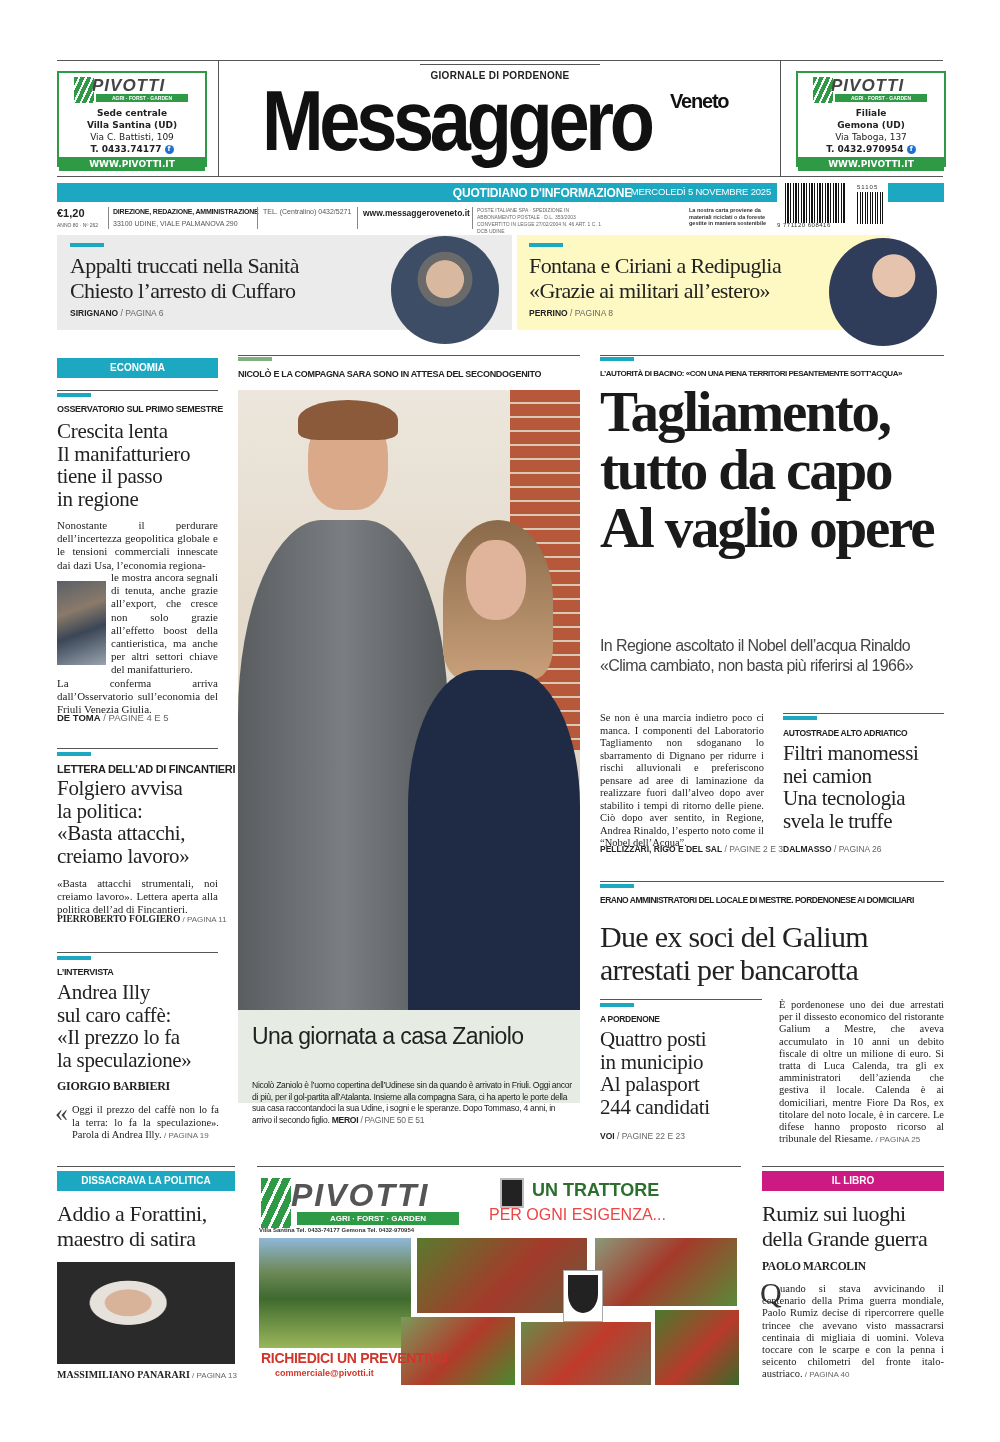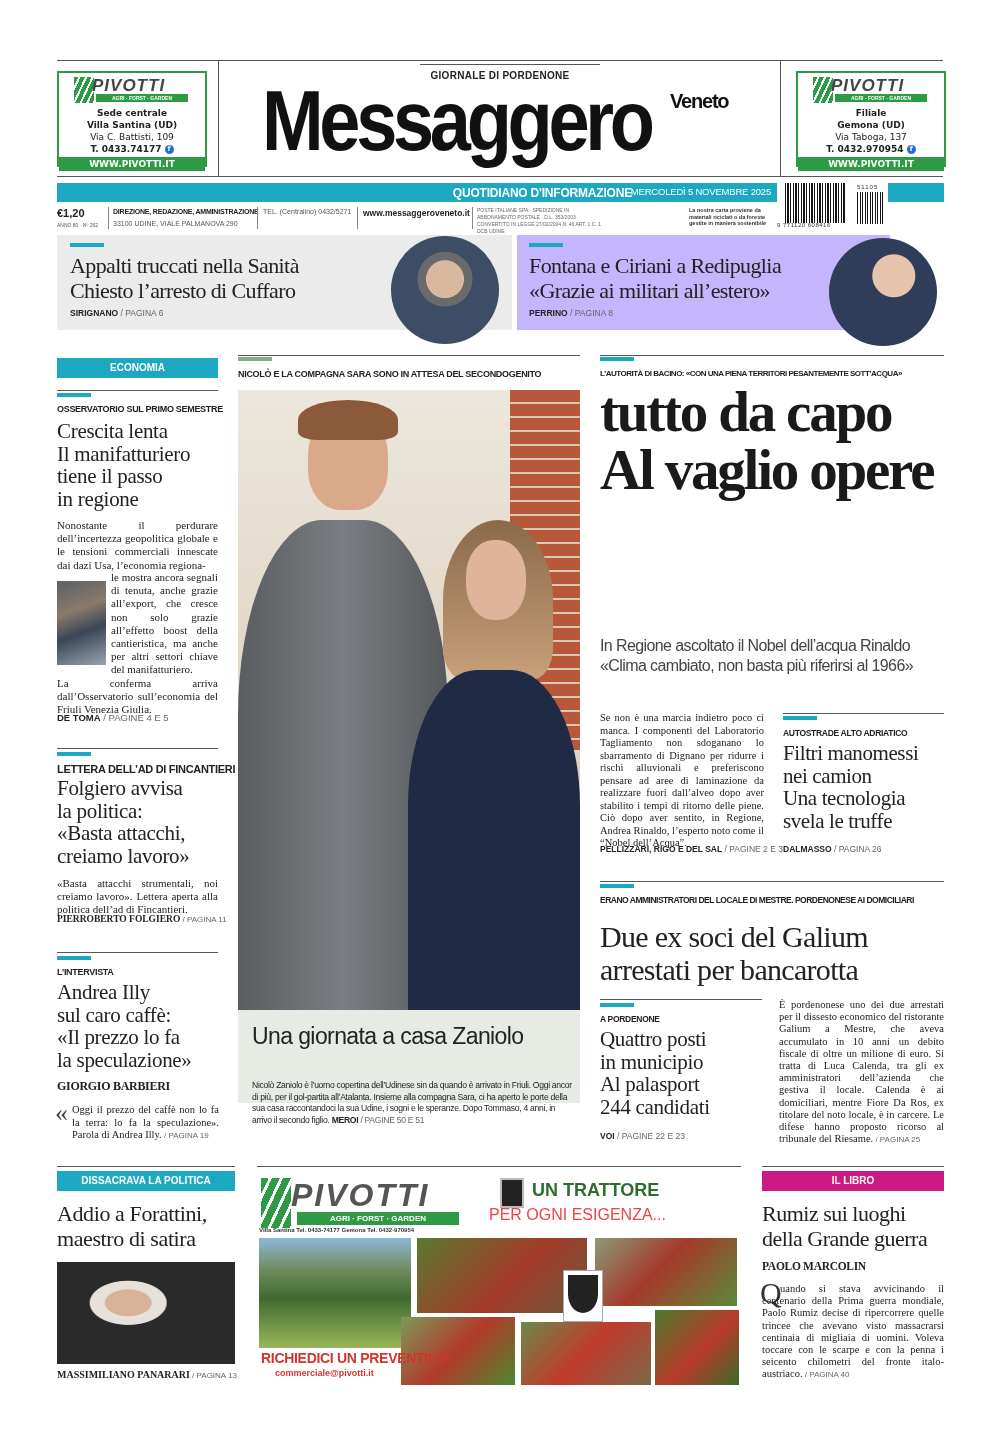--- a/index.html
+++ b/index.html
@@ -95,21 +95,21 @@
 <div class="abs sans" style="left:689px;top:207px;width:80px;font-size:5.5px;line-height:6.5px;color:#333;font-weight:bold">La nostra carta proviene da materiali riciclati o da foreste gestite in maniera sostenibile</div>
 
 <div class="abs" style="left:57px;top:235px;width:455px;height:95px;background:#ebebeb">
   <div class="accent" style="position:absolute;left:13px;top:8px"></div>
   <div class="hl" style="position:absolute;left:13px;top:20px;font-size:22px;letter-spacing:-0.6px">Appalti truccati nella Sanità</div>
   <div class="hl" style="position:absolute;left:13px;top:45px;font-size:22px;letter-spacing:-0.6px">Chiesto l’arresto di Cuffaro</div>
   <div class="byline" style="position:absolute;left:13px;top:73px;font-size:8.5px"><span>SIRIGNANO</span><span class="page"> / PAGINA 6</span></div>
 </div>
 <div class="abs circle" style="left:391px;top:236px;width:108px;height:108px;background:radial-gradient(circle at 50% 40%,#d9b8a0 0 22%,#6a6a6a 23% 32%,#3e4d66 33% 100%)"></div>
 
-<div class="abs" style="left:517px;top:235px;width:373px;height:95px;background:#c4b5fd">
+<div class="abs" style="left:517px;top:235px;width:373px;height:95px;background:#fef9c3">
   <div class="accent" style="position:absolute;left:12px;top:8px"></div>
   <div class="hl" style="position:absolute;left:12px;top:20px;font-size:22px;letter-spacing:-0.6px">Fontana e Ciriani a Redipuglia</div>
   <div class="hl" style="position:absolute;left:12px;top:45px;font-size:22px;letter-spacing:-0.6px">«Grazie ai militari all’estero»</div>
   <div class="byline" style="position:absolute;left:12px;top:73px;font-size:8.5px"><span>PERRINO</span><span class="page"> / PAGINA 8</span></div>
 </div>
 <div class="abs circle" style="left:829px;top:238px;width:108px;height:108px;background:radial-gradient(circle at 60% 35%,#e5c3ad 0 22%,#2f3c5a 23% 100%)"></div>
 
 <div class="abs tag" style="left:57px;top:358px;width:161px;background:#1da8c2">ECONOMIA</div>
 <div class="abs rule" style="left:57px;top:390px;width:161px"></div>
 <div class="abs accent" style="left:57px;top:393px"></div>
@@ -165,20 +165,21 @@
 </div>
 <div class="abs" style="left:238px;top:1010px;width:342px;height:93px;background:#e6ece3">
   <div class="cond" style="position:absolute;left:14px;top:14px;font-size:23px;line-height:25px;letter-spacing:-0.6px;color:#222">Una giornata a casa Zaniolo</div>
   <div class="sans" style="position:absolute;left:14px;top:70px;width:320px;font-size:8.6px;line-height:11.5px;letter-spacing:-0.3px;color:#222"><span>Nicolò Zaniolo è l’uomo copertina dell’Udinese sin da quando è arrivato in Friuli. Oggi ancor di più, per il gol-partita all’Atalanta. Insieme alla compagna Sara, ci ha aperto le porte della sua casa raccontandoci la sua Udine, i sogni e le speranze. Dopo Tommaso, 4 anni, in arrivo il secondo figlio.</span> <b>MEROI</b><span style="color:#666"> / PAGINE 50 E 51</span></div>
 </div>
 
 <div class="abs rule" style="left:600px;top:355px;width:344px"></div>
 <div class="abs accent" style="left:600px;top:357px"></div>
 <div class="abs kicker" style="left:600px;top:369px;font-size:8px;letter-spacing:-0.5px">L’AUTORITÀ DI BACINO: «CON UNA PIENA TERRITORI PESANTEMENTE SOTT’ACQUA»</div>
 <div class="abs" style="left:600px;top:383px;width:350px">
+  <div style="font-family:'Liberation Serif',serif;font-weight:bold;font-size:57px;line-height:58px;letter-spacing:-2.2px;color:#1a1a1a">Tagliamento,</div>
   <div style="font-family:'Liberation Serif',serif;font-weight:bold;font-size:57px;line-height:58px;letter-spacing:-2.2px;color:#1a1a1a">tutto da capo</div>
   <div style="font-family:'Liberation Serif',serif;font-weight:bold;font-size:57px;line-height:58px;letter-spacing:-2.2px;color:#1a1a1a">Al vaglio opere</div>
 </div>
 <div class="abs sans" style="left:600px;top:636px;font-size:16px;line-height:20px;color:#444;letter-spacing:-0.6px">
   <div>In Regione ascoltato il Nobel dell’acqua Rinaldo</div>
   <div>«Clima cambiato, non basta più riferirsi al 1966»</div>
 </div>
 <div class="abs body" style="left:600px;top:712px;width:164px;font-size:10.5px;line-height:12.5px">Se non è una marcia indietro poco ci manca. I componenti del Laboratorio Tagliamento non sdoganano lo sbarramento di Dignano per ridurre i rischi alluvionali e preferiscono pensare ad aree di laminazione da realizzare fuori dall’alveo dopo aver stabilito i tempi di ritorno delle piene. Ciò dopo aver sentito, in Regione, Andrea Rinaldo, l’esperto noto come il “Nobel dell’Acqua”.</div>
 <div class="abs byline" style="left:600px;top:844px;font-size:8.5px"><span>PELLIZZARI, RIGO E DEL SAL</span><span class="page"> / PAGINE 2 E 3</span></div>
 

